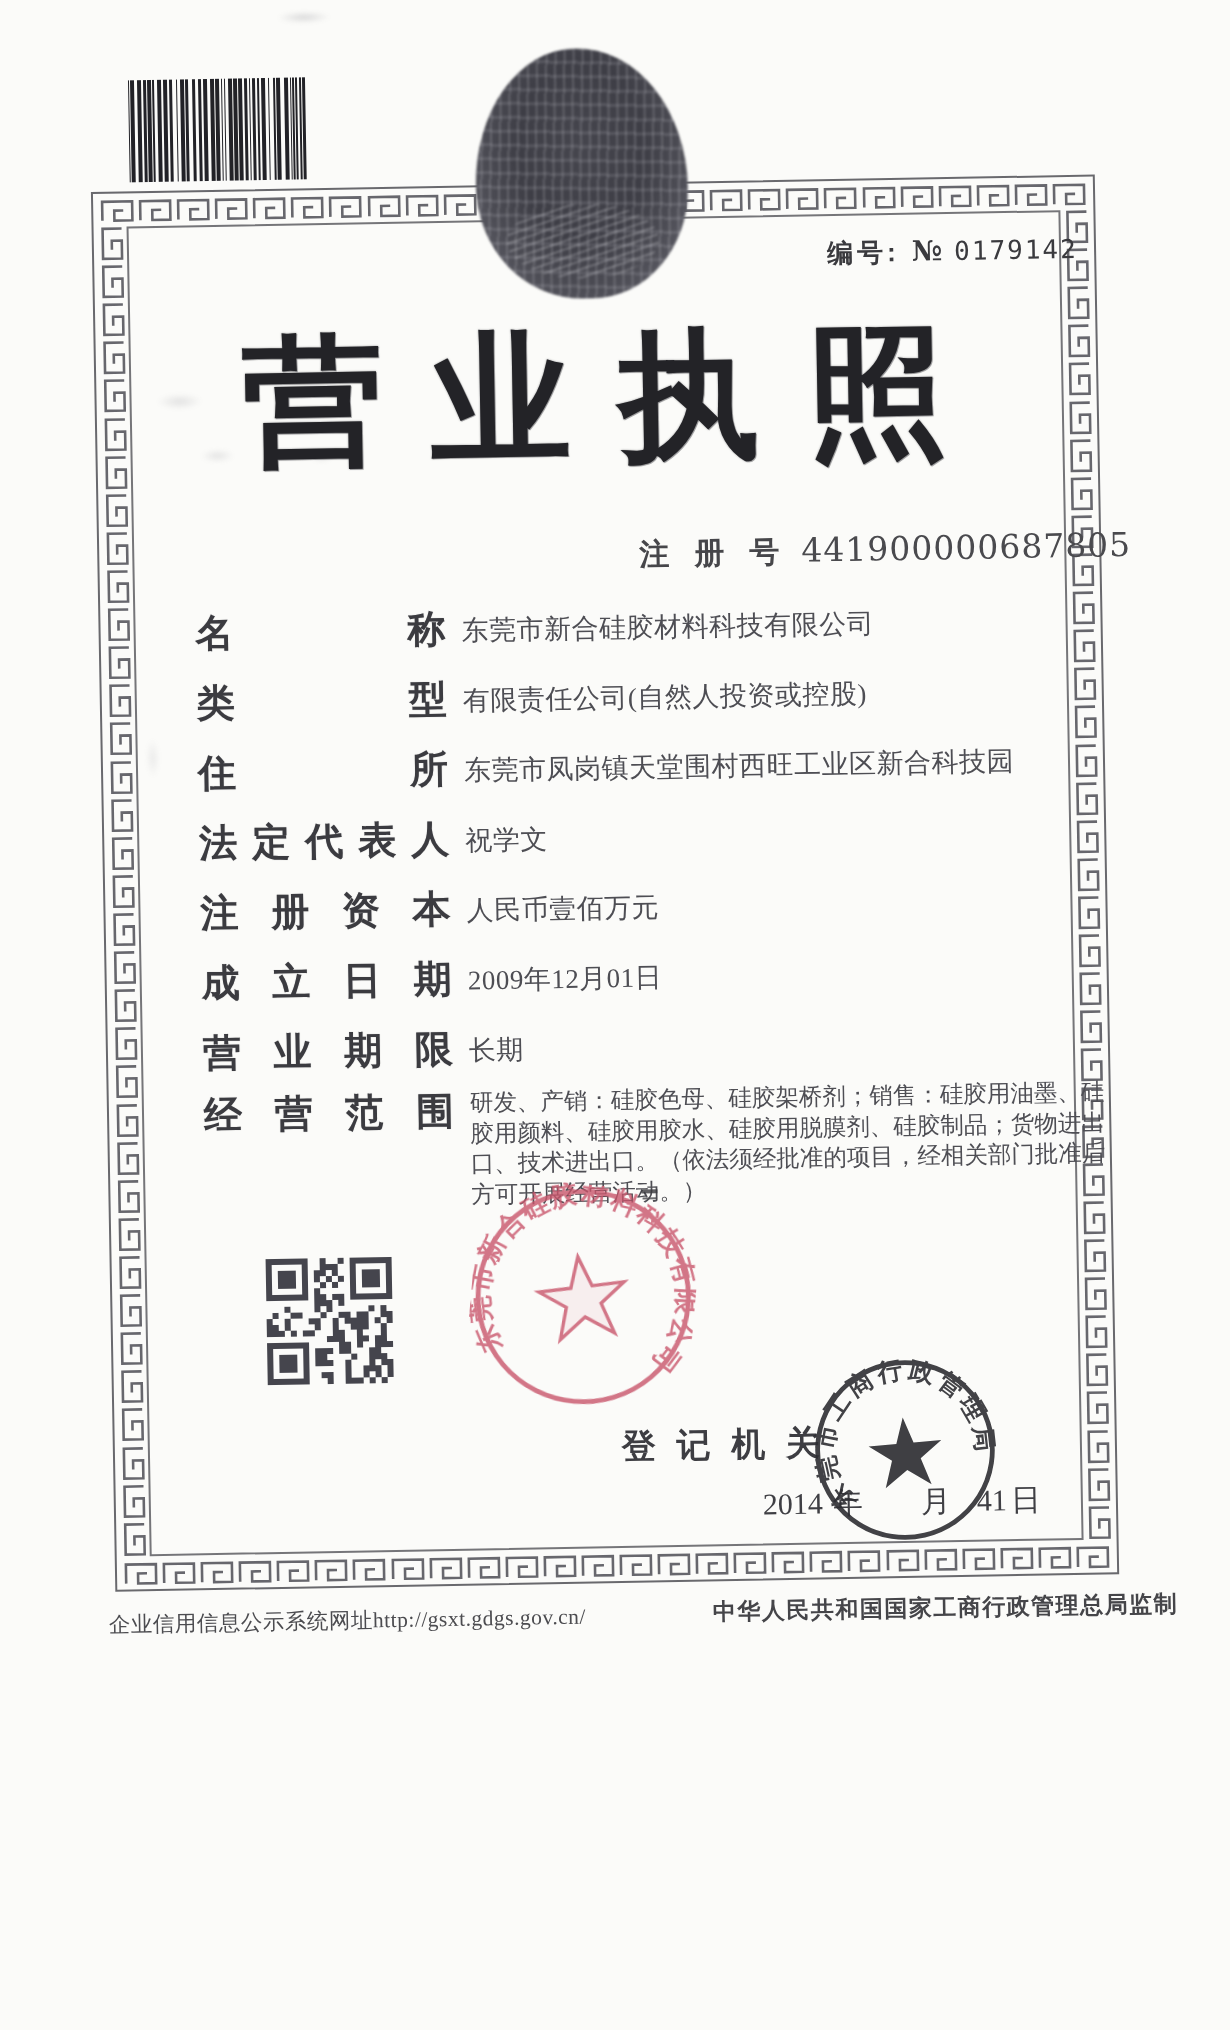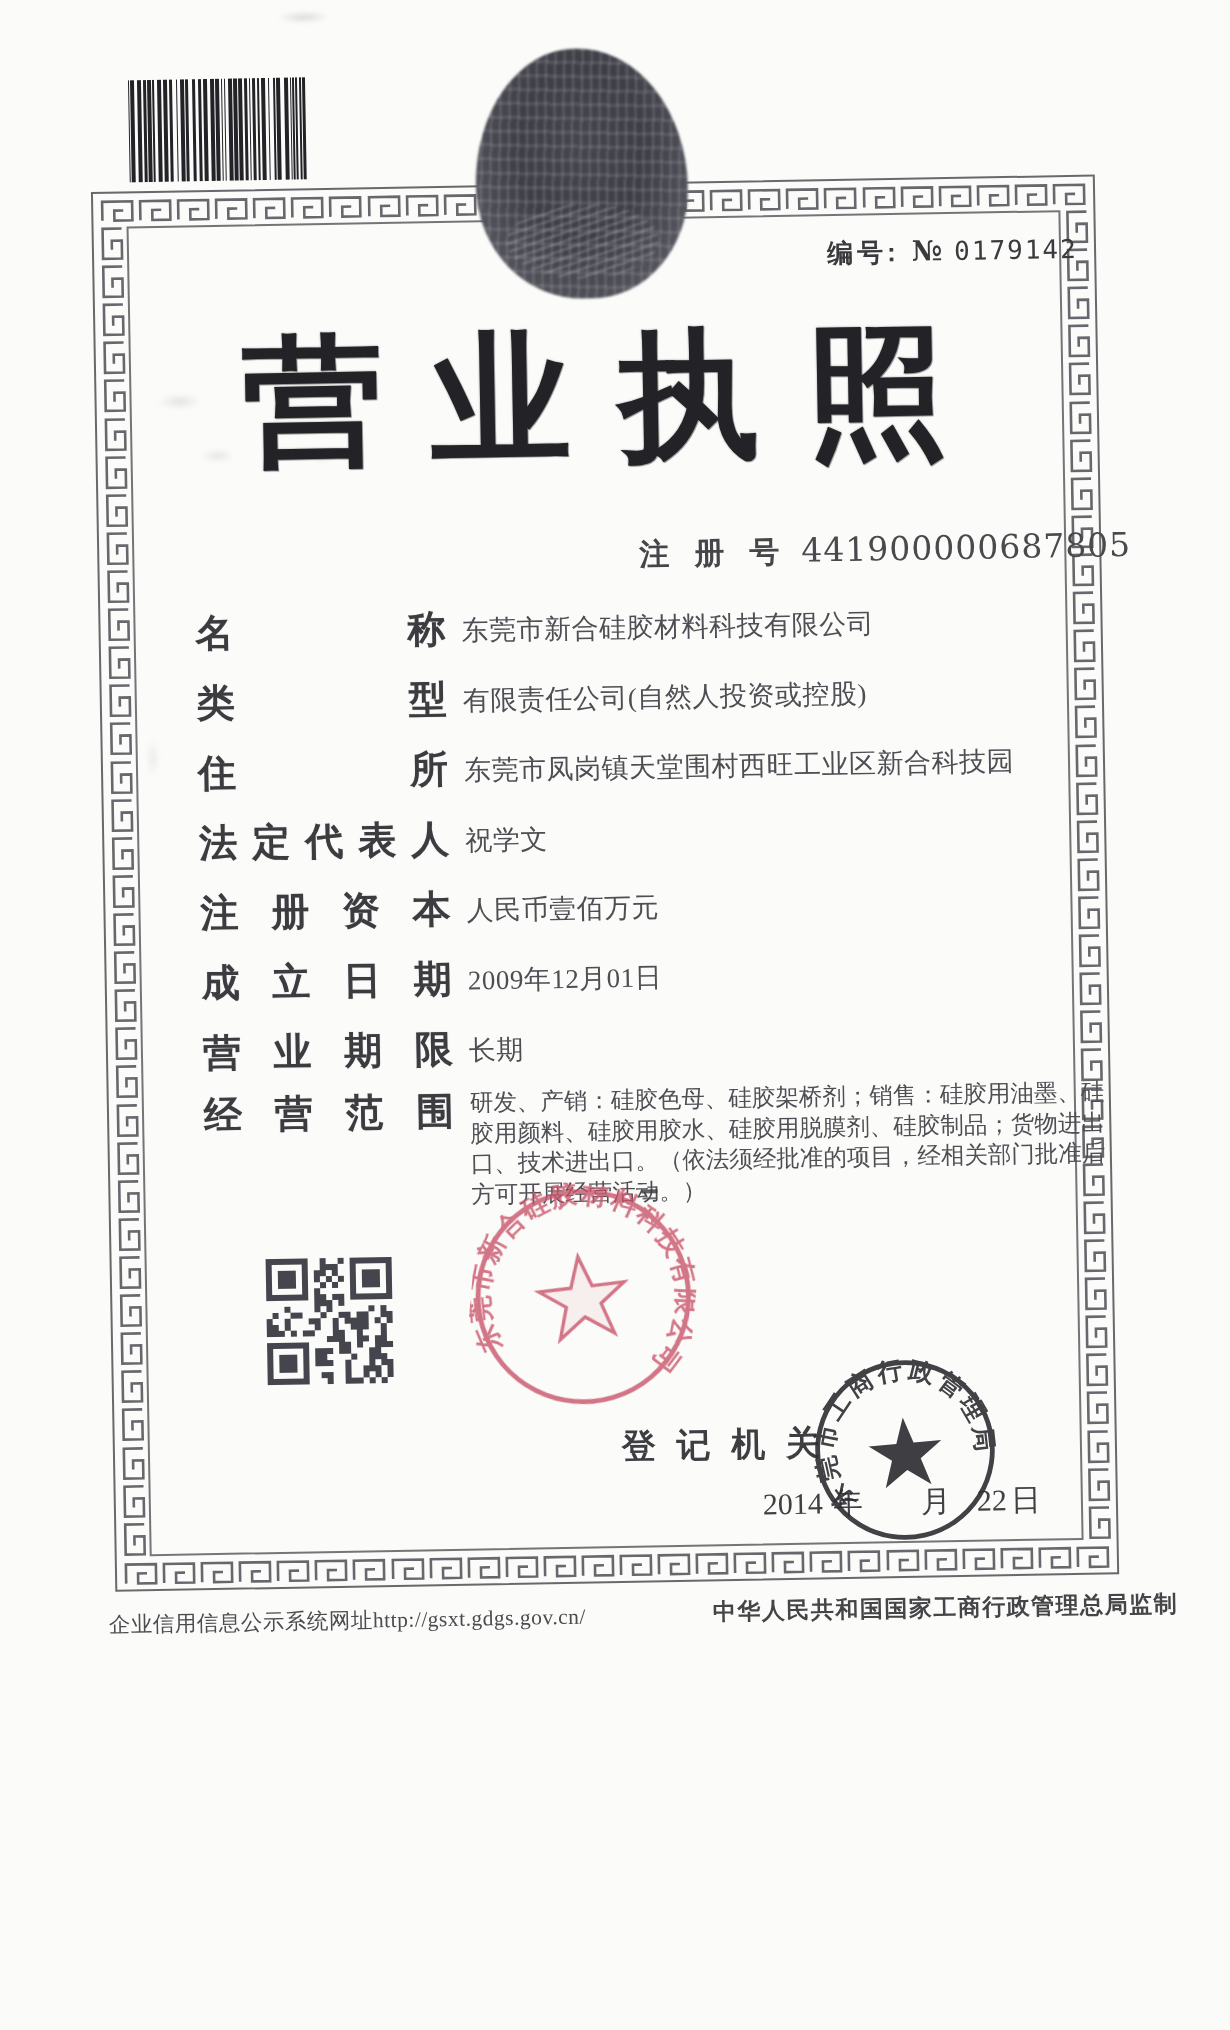--- a/index.html
+++ b/index.html
@@ -760,21 +760,21 @@
       <span>关</span>
     </div>
 
   <div class="issue-date">
     <span>2014</span>
       <span class="g1"></span>
     <span>年</span>
       <span class="g2"></span>
     <span>月</span>
       <span class="g3"></span>
-    <span>22</span>
+    <span>41</span>
       <span class="g4"></span>
     <span>日</span>
   </div>
 
   <svg class="registrar-seal" viewBox="0 0 200 200">
     <defs>
         <path id="rs-arc" d="M48,152 A74,74 0 1 1 152,152" fill="none"></path>
       </defs>
     <circle cx="100" cy="100" r="91" fill="none" stroke="#2e2e33" stroke-width="5"></circle>
     <text font-size="26" letter-spacing="4" fill="#2e2e33" font-weight="bold" font-family="Liberation Sans, sans-serif">

